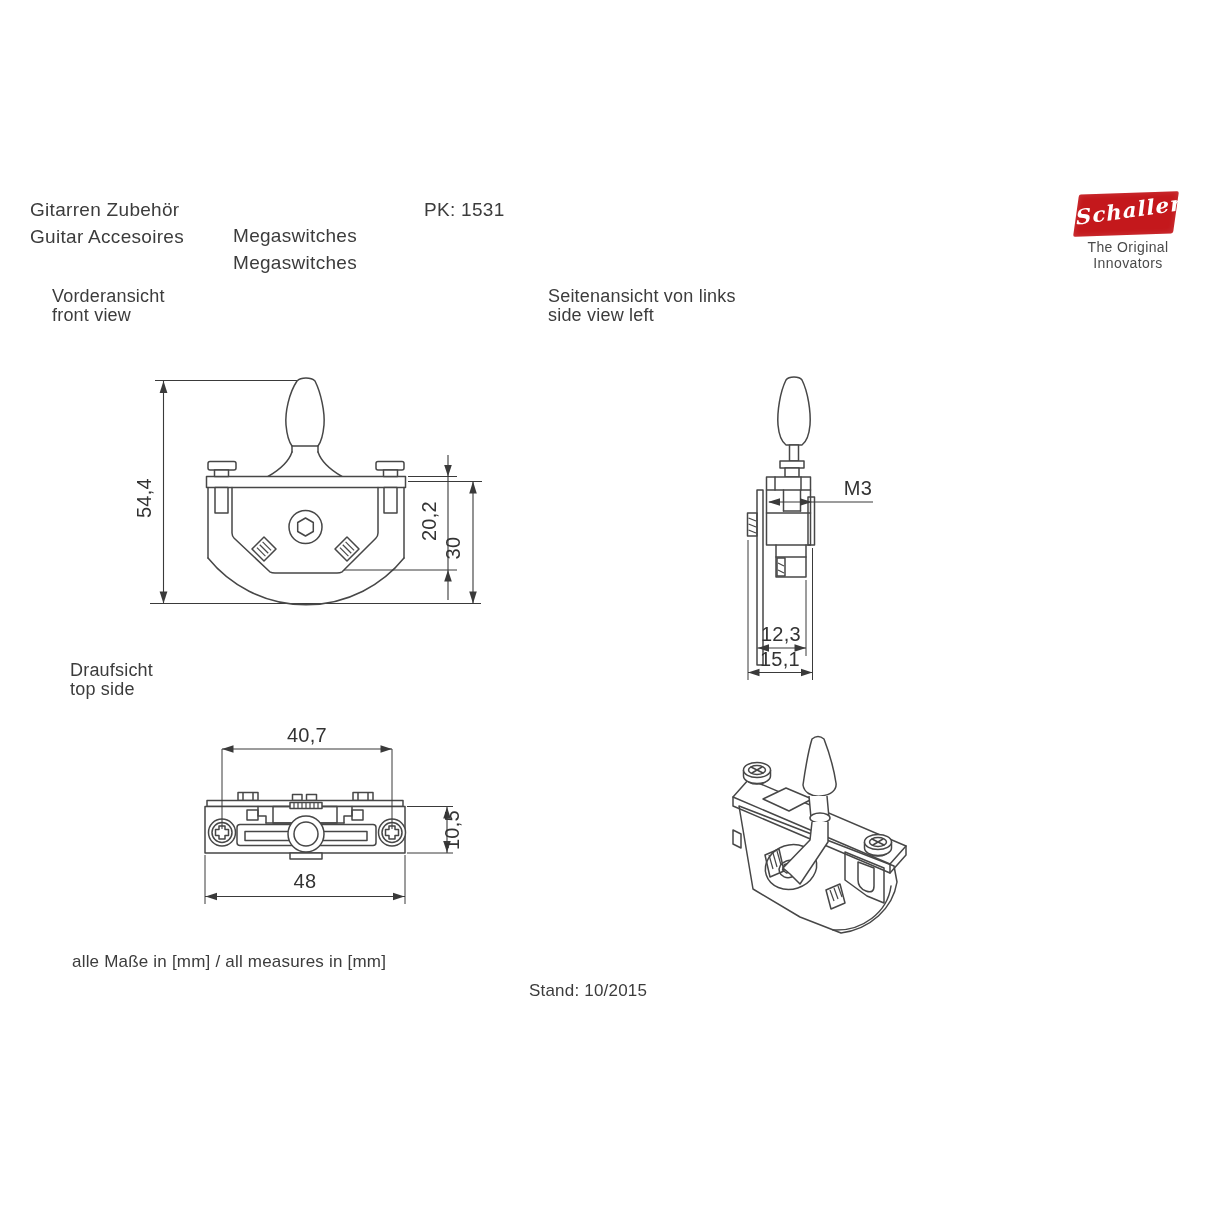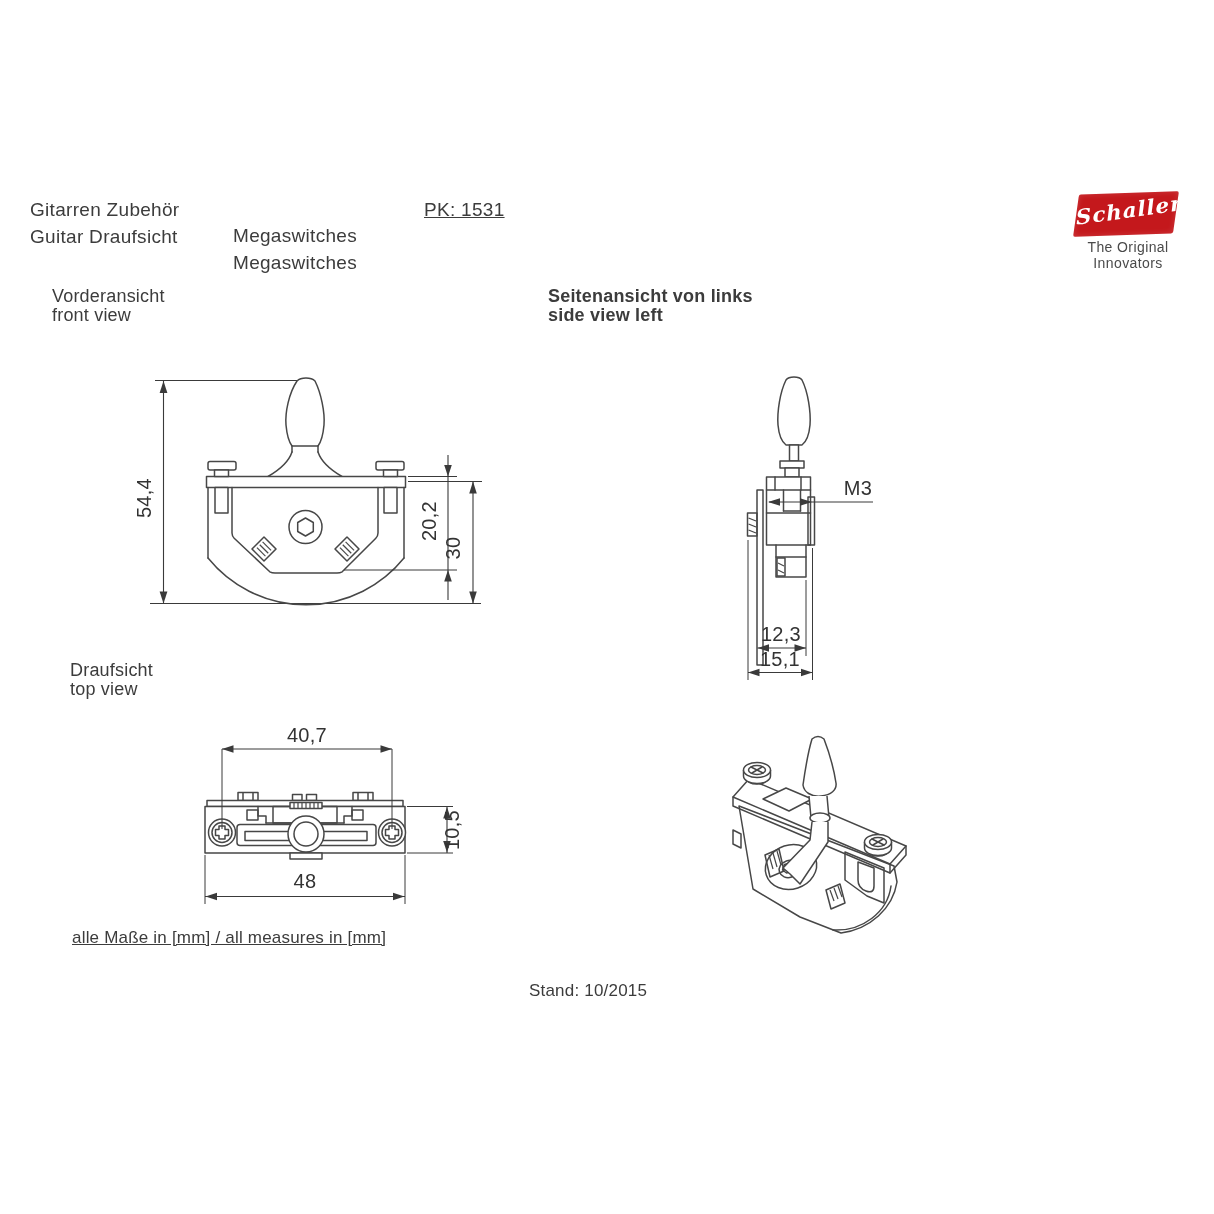--- a/index.html
+++ b/index.html
@@ -26,34 +26,34 @@
                font-family:"DejaVu Serif",serif;font-style:italic;font-weight:bold;
                font-size:21px;color:#ffffff;transform:rotate(-6deg) skewX(6deg);letter-spacing:1px;}
   .logo-tag{position:absolute;left:0;top:54px;width:132px;text-align:center;
             font-size:14px;color:#4a4a4a;letter-spacing:.4px;}
 </style>
 </head>
 <body>
 
 <div class="sheet">
 
-  <div class="txt hdr" style="left:30px;top:196px;"><span>Gitarren Zubehör</span><br><span>Guitar Draufsicht</span></div>
+  <div class="txt hdr" style="left:30px;top:196px;"><span>Gitarren Zubehör</span><br><span>Guitar Accesoires</span></div>
   <div class="txt hdr" style="left:233px;top:196px;margin-top:26px;"><span>Megaswitches</span><br><span>Megaswitches</span></div>
-  <div class="txt hdr" style="left:424px;top:196px;text-decoration:underline;">PK: 1531</div>
+  <div class="txt hdr" style="left:424px;top:196px;">PK: 1531</div>
 
   <div class="logo">
     <div class="logo-shape">
       <div class="logo-script">Schaller</div>
     </div>
     <div class="logo-tag">The Original Innovators</div>
   </div>
 
   <div class="txt vlabel" style="left:52px;top:287px;"><span>Vorderansicht</span><br><span>front view</span></div>
-  <div class="txt vlabel" style="left:548px;top:287px;font-weight:bold;"><span>Seitenansicht von links</span><br><span>side view left</span></div>
-  <div class="txt vlabel" style="left:70px;top:661px;"><span>Draufsicht</span><br><span>top view</span></div>
+  <div class="txt vlabel" style="left:548px;top:287px;"><span>Seitenansicht von links</span><br><span>side view left</span></div>
+  <div class="txt vlabel" style="left:70px;top:661px;"><span>Draufsicht</span><br><span>top side</span></div>
 
   <svg style="left:130px;top:363px;" width="372" height="260" viewBox="130 363 372 260">
 
     <g>
       <line class="ext" x1="155" y1="380.5" x2="300" y2="380.5"></line>
       <line class="ext" x1="150" y1="603.5" x2="481" y2="603.5"></line>
       <line class="dim" x1="163.5" y1="381" x2="163.5" y2="603"></line>
       <polygon class="arr" points="163.5,381 159.6,393 167.4,393"></polygon>
       <polygon class="arr" points="163.5,603.5 159.6,591.5 167.4,591.5"></polygon>
       <text x="151" y="498" text-anchor="middle" transform="rotate(-90 151 498)">54,4</text>
@@ -299,16 +299,16 @@
       <line class="part" x1="873" y1="845" x2="883" y2="839"></line>
     </g>
     <g>
       <path class="partw" d="M812,739 Q818,734 824,739 C829,752 834,770 836,783 C837,790 831,795 821,796 C811,797 804,792 803,785 C805,771 808,752 812,739 Z"></path>
       <path class="partw" d="M809,796 L811,818 L829,818 L827,796"></path>
       <ellipse class="partw" cx="820" cy="818" rx="10" ry="5"></ellipse>
       <path class="partw" d="M812,822 L810,840 L783,868 L790,874 L800,884 L828,842 L828,822"></path>
     </g>
   </svg>
 
-  <div class="txt ftr" style="left:72px;top:928px;text-decoration:underline;">alle Maße in [mm] / all measures in [mm]</div>
+  <div class="txt ftr" style="left:72px;top:952px;">alle Maße in [mm] / all measures in [mm]</div>
   <div class="txt ftr" style="left:529px;top:981px;">Stand: 10/2015</div>
 
 </div>
 
 </body></html>

